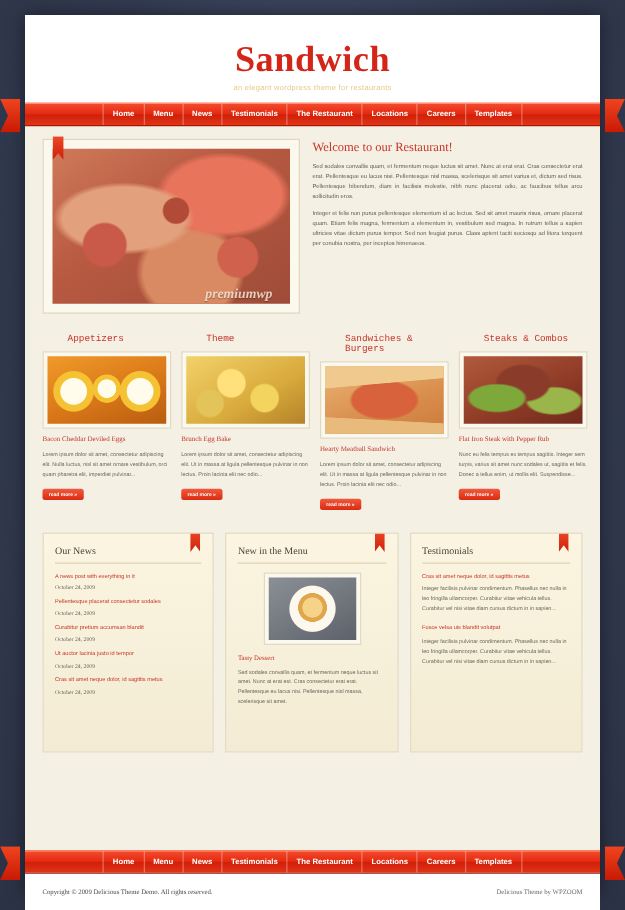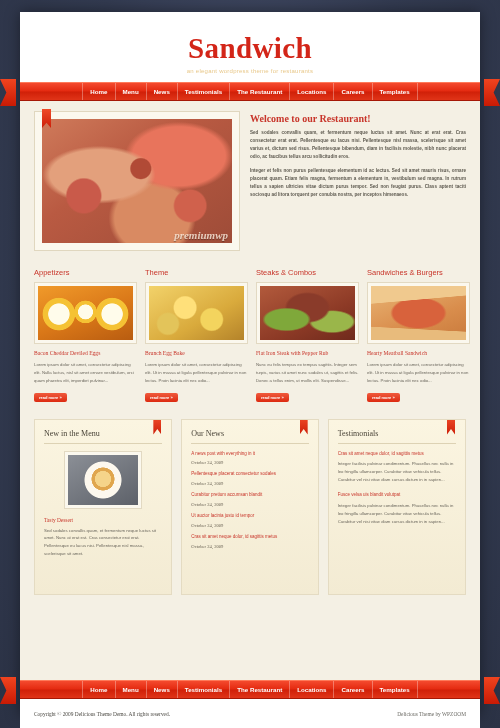--- a/index.html
+++ b/index.html
@@ -111,38 +111,38 @@
       radial-gradient(circle at 78% 70%, #d0614c 0 9%, transparent 10%),
       radial-gradient(ellipse at 30% 45%, #e3a07c 0 26%, transparent 30%),
       radial-gradient(ellipse at 72% 30%, #e8745c 0 24%, transparent 28%),
       radial-gradient(ellipse at 58% 80%, #d98a62 0 24%, transparent 28%),
       linear-gradient(145deg, #cf7a5a 0%, #b95a42 40%, #9e4c38 100%);
     position: relative;
     overflow: hidden;
   }
   .watermark {
     position: absolute;
-    right: 4px; bottom: 2px;
+    right: 14px; bottom: 2px;
     font-family: "Liberation Serif", serif;
     font-style: italic;
     font-weight: bold;
     font-size: 11px;
     color: rgba(255,235,220,0.82);
     text-shadow: 0 1px 1px rgba(0,0,0,0.35);
   }
   .ribbon {
     position: absolute;
     left: 7px; top: -3px;
     width: 9px; height: 19px;
     background: linear-gradient(180deg,#ef4a28,#cc1e08);
     clip-path: polygon(0 0, 100% 0, 100% 100%, 50% 72%, 0 100%);
     z-index: 3;
   }
 
-  .hero-text { flex: 1; padding-top: 2px; font-weight: bold; }
+  .hero-text { flex: 1; padding-top: 2px; }
   .hero-title {
     font-family: "Liberation Serif", serif;
     font-size: 10px;
     color: #c8352a;
     margin-bottom: 5px;
   }
   .hero-text p {
     font-family: "Liberation Sans", sans-serif;
     font-size: 4.6px;
     line-height: 1.75;
@@ -152,24 +152,25 @@
   }
 
   
   .cols {
     display: flex;
     gap: 8px;
     margin-top: 14px;
   }
   .col { width: 103px; }
   .col-title {
-    font-family: Liberation Sans, sans-serif;
+    font-family: Liberation Mono, monospace;
     font-size: 7.5px;
     color: #c8352a;
     margin-bottom: 5px;
+    margin-left: 20px;
   }
   .col-figure {
     width: 103px; height: 62px;
     background: #fbf8ee;
     border: 1px solid #e2d9c2;
     padding: 3px;
     position: relative;
   }
   .col-img { width: 100%; height: 100%; }
   .img-a { background:
@@ -393,52 +394,42 @@
           <div class="col-title">Theme</div>
           <div class="col-figure">
             <div class="col-img img-b"></div>
           </div>
           <div class="item-title">Brunch Egg Bake</div>
           <div class="item-text">Lorem ipsum dolor sit amet, consectetur adipiscing elit. Ut in massa at ligula pellentesque pulvinar in non lectus. Proin lacinia elit nec odio...</div>
           <span class="readmore">read more »</span>
         </div>
 
         <div class="col">
+          <div class="col-title">Sandwiches &amp; Burgers</div>
+          <div class="col-figure">
+            <div class="col-img img-c"></div>
+          </div>
+          <div class="item-title">Hearty Meatball Sandwich</div>
+          <div class="item-text">Lorem ipsum dolor sit amet, consectetur adipiscing elit. Ut in massa at ligula pellentesque pulvinar in non lectus. Proin lacinia elit nec odio...</div>
+          <span class="readmore">read more »</span>
+        </div>
+
+        <div class="col">
           <div class="col-title">Steaks &amp; Combos</div>
           <div class="col-figure">
             <div class="col-img img-d"></div>
           </div>
           <div class="item-title">Flat Iron Steak with Pepper Rub</div>
           <div class="item-text">Nunc eu felis tempus ex tempus sagittis. Integer sem turpis, varius sit amet nunc sodales ut, sagittis et felis. Donec a tellus enim, ut mollis elit. Suspendisse...</div>
           <span class="readmore">read more »</span>
         </div>
 
-        <div class="col">
-          <div class="col-title">Sandwiches &amp; Burgers</div>
-          <div class="col-figure">
-            <div class="col-img img-c"></div>
-          </div>
-          <div class="item-title">Hearty Meatball Sandwich</div>
-          <div class="item-text">Lorem ipsum dolor sit amet, consectetur adipiscing elit. Ut in massa at ligula pellentesque pulvinar in non lectus. Proin lacinia elit nec odio...</div>
-          <span class="readmore">read more »</span>
-        </div>
-
       </div>
 
       <div class="panels">
-
-        <div class="panel menu">
-          <div class="panel-ribbon"></div>
-          <div class="panel-title">New in the Menu</div>
-          <div class="menu-figure">
-            <div class="menu-img"></div>
-          </div>
-          <div class="menu-title">Tasty Dessert</div>
-          <div class="menu-text">Sed sodales convallis quam, et fermentum neque luctus sit amet. Nunc at erat est. Cras consectetur erat erat. Pellentesque eu lacus nisi. Pellentesque nisl massa, scelerisque sit amet.</div>
-        </div>
 
         <div class="panel news">
           <div class="panel-ribbon"></div>
           <div class="panel-title">Our News</div>
           <div class="news-item">
             <span class="news-link">A news post with everything in it</span>
             <span class="news-date">October 24, 2009</span>
           </div>
           <div class="news-item">
             <span class="news-link">Pellentesque placerat consectetur sodales</span>
@@ -449,20 +440,30 @@
             <span class="news-date">October 24, 2009</span>
           </div>
           <div class="news-item">
             <span class="news-link">Ut auctor lacinia justo id tempor</span>
             <span class="news-date">October 24, 2009</span>
           </div>
           <div class="news-item">
             <span class="news-link">Cras sit amet neque dolor, id sagittis metus</span>
             <span class="news-date">October 24, 2009</span>
           </div>
+        </div>
+
+        <div class="panel menu">
+          <div class="panel-ribbon"></div>
+          <div class="panel-title">New in the Menu</div>
+          <div class="menu-figure">
+            <div class="menu-img"></div>
+          </div>
+          <div class="menu-title">Tasty Dessert</div>
+          <div class="menu-text">Sed sodales convallis quam, et fermentum neque luctus sit amet. Nunc at erat est. Cras consectetur erat erat. Pellentesque eu lacus nisi. Pellentesque nisl massa, scelerisque sit amet.</div>
         </div>
 
         <div class="panel testi">
           <div class="panel-ribbon"></div>
           <div class="panel-title">Testimonials</div>
           <div class="testi-item">
             <div class="testi-head">Cras sit amet neque dolor, id sagittis metus</div>
             <div class="testi-body">Integer facilisis pulvinar condimentum. Phasellus nec nulla in leo fringilla ullamcorper. Curabitur vitae vehicula tellus. Curabitur vel nisi vitae diam cursus dictum in in sapien...</div>
           </div>
           <div class="testi-item">

